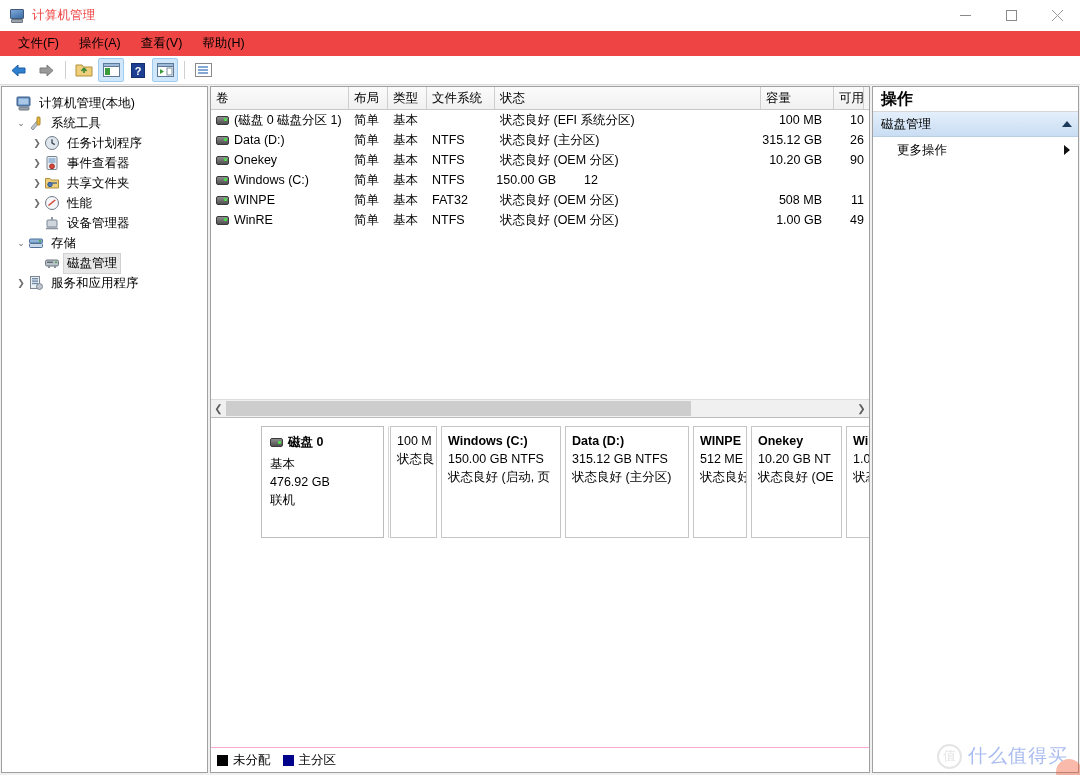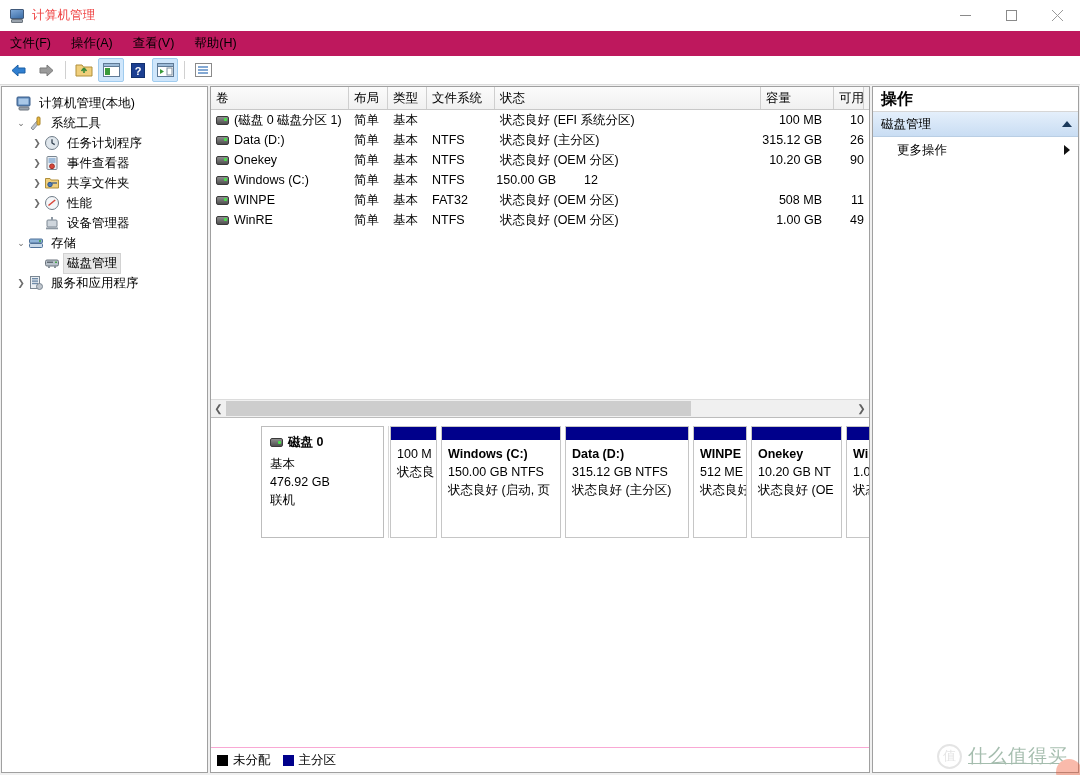--- a/index.html
+++ b/index.html
@@ -19,21 +19,21 @@
   .titlebar{height:31px;background:#ffffff;display:flex;align-items:center;flex:none;position:relative;}
   .titlebar .appicon{width:16px;height:16px;margin-left:9px;margin-right:7px;position:relative;flex:none;}
   .appicon .scr{position:absolute;left:1px;top:1px;width:14px;height:10px;background:linear-gradient(160deg,#7fa8d8,#3b6ea8);border:1px solid #40597a;border-radius:1px;box-sizing:border-box;}
   .appicon .base{position:absolute;left:2px;top:11px;width:12px;height:4px;background:#9aa3ad;border:1px solid #6d757e;border-radius:1px;box-sizing:border-box;}
   .titlebar .ttl{font-size:12.5px;color:#ef4444;letter-spacing:.2px;}
   .wbtns{position:absolute;right:0;top:0;height:31px;display:flex;}
   .wbtn{width:46px;height:31px;display:flex;align-items:center;justify-content:center;}
   .wbtn svg{display:block;}
 
   
-  .menubar{height:25px;background:#be185d;display:flex;align-items:center;flex:none;}
+  .menubar{height:25px;background:#ef4444;display:flex;align-items:center;padding-left:8px;flex:none;}
   .menuitem{padding:3px 10px;font-size:12.5px;color:#000;}
 
   
   .toolbar{height:28px;background:#ffffff;display:flex;align-items:center;padding-left:6px;flex:none;border-bottom:1px solid #dcdcdc;}
   .tb{width:26px;height:24px;display:flex;align-items:center;justify-content:center;margin-right:1px;border-radius:2px;}
   .tb.sel{background:#cfe6fb;border:1px solid #9fcbee;box-sizing:border-box;}
   .tsep{width:1px;height:18px;background:#d0d0d0;margin:0 5px;}
 
   
   .body{flex:1;display:flex;min-height:0;background:#f0f0f0;padding:0;}
@@ -65,21 +65,21 @@
   .strack{flex:1;height:15px;position:relative;background:#f0f0f0;}
   .sthumb{position:absolute;left:0;top:0;height:15px;width:74%;background:#cdcdcd;}
 
   
   .gfx{flex:1;background:#fff;position:relative;padding:8px 6px 0 6px;box-sizing:border-box;overflow:hidden;}
   .diskrow{display:flex;height:112px;padding-left:44px;}
   .diskinfo{width:123px;border:1px solid #bdbdbd;background:#fff;box-sizing:border-box;padding:7px 8px;flex:none;}
   .dtitle{display:flex;align-items:center;font-weight:bold;font-size:12.5px;margin-bottom:4px;}
   .dline{font-size:12.5px;line-height:18px;}
   .parts{flex:1;display:flex;margin-left:4px;border-left:1px solid #d8d8d8;border-right:1px solid #d8d8d8;padding:0 1px;box-sizing:border-box;}
-  .part{border:1px solid #c6c6c6;background:#fff;box-sizing:border-box;margin-right:4px;display:flex;flex-direction:column;overflow:hidden;}
+  .part{border:1px solid #c6c6c6;background:#fff;box-sizing:border-box;margin-right:4px;display:flex;flex-direction:row;overflow:hidden;}
   .part:last-child{margin-right:0;}
   .pbar{height:13px;background:#00008b;flex:none;}
   .pbody{padding:5px 6px 0 6px;overflow:hidden;}
   .pname{font-weight:bold;font-size:12.5px;white-space:nowrap;line-height:18px;}
   .pmeta{font-size:12.5px;white-space:nowrap;line-height:18px;}
 
   
   .legend{height:24px;border-top:1px solid #f9a8d4;display:flex;align-items:center;padding-left:6px;flex:none;background:#fff;}
   .lg{display:flex;align-items:center;margin-right:12px;font-size:12.5px;}
   .swatch{width:11px;height:11px;margin-right:5px;border:1px solid #000;box-sizing:border-box;}
@@ -91,21 +91,21 @@
            background:linear-gradient(#e4effb,#c9ddf3);border-bottom:1px solid #b9cee4;}
   .act-grp .sp{flex:1;}
   .act-item{height:26px;display:flex;align-items:center;padding:0 8px 0 24px;font-size:12.5px;}
   .act-item .sp{flex:1;}
   .caret-up{width:0;height:0;border-left:5px solid transparent;border-right:5px solid transparent;border-bottom:6px solid #1b3a5c;}
   .caret-right{width:0;height:0;border-top:5px solid transparent;border-bottom:5px solid transparent;border-left:6px solid #111;}
 
   
   .wm{position:absolute;right:12px;bottom:6px;display:flex;align-items:center;opacity:.38;pointer-events:none;}
   .wm .circ{width:21px;height:21px;border:2px solid #b9b9b9;border-radius:50%;display:flex;align-items:center;justify-content:center;font-size:13px;color:#b9b9b9;margin-right:6px;}
-  .wm .txt{font-size:19px;color:#14532d;letter-spacing:1px;font-family:"DejaVu Sans",sans-serif;text-decoration:underline;}
+  .wm .txt{font-size:19px;color:#1d4ed8;letter-spacing:1px;font-family:"DejaVu Sans",sans-serif;}
   .wm .tag{position:absolute;right:-14px;bottom:-16px;width:26px;height:26px;background:#f04d24;border-radius:50% 50% 0 50%;}
 </style>
 </head>
 <body>
 
 <div class="win">
 
   <div class="titlebar">
     <div class="appicon">
       <div class="scr"></div>

